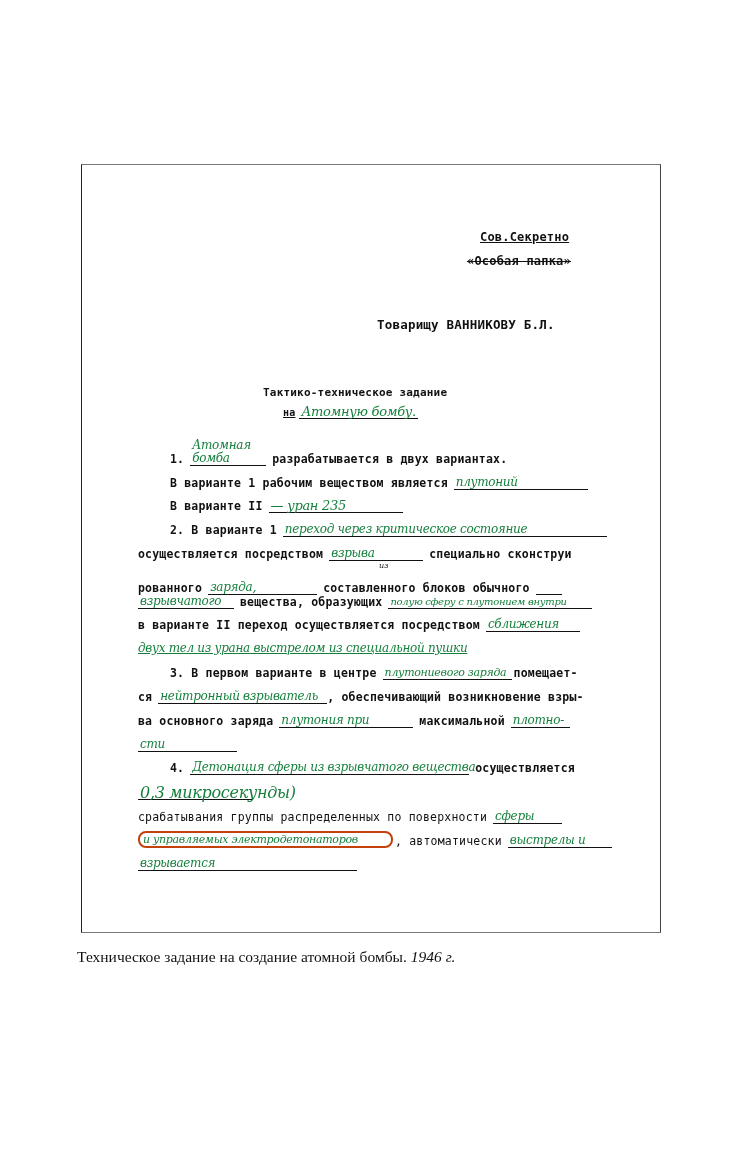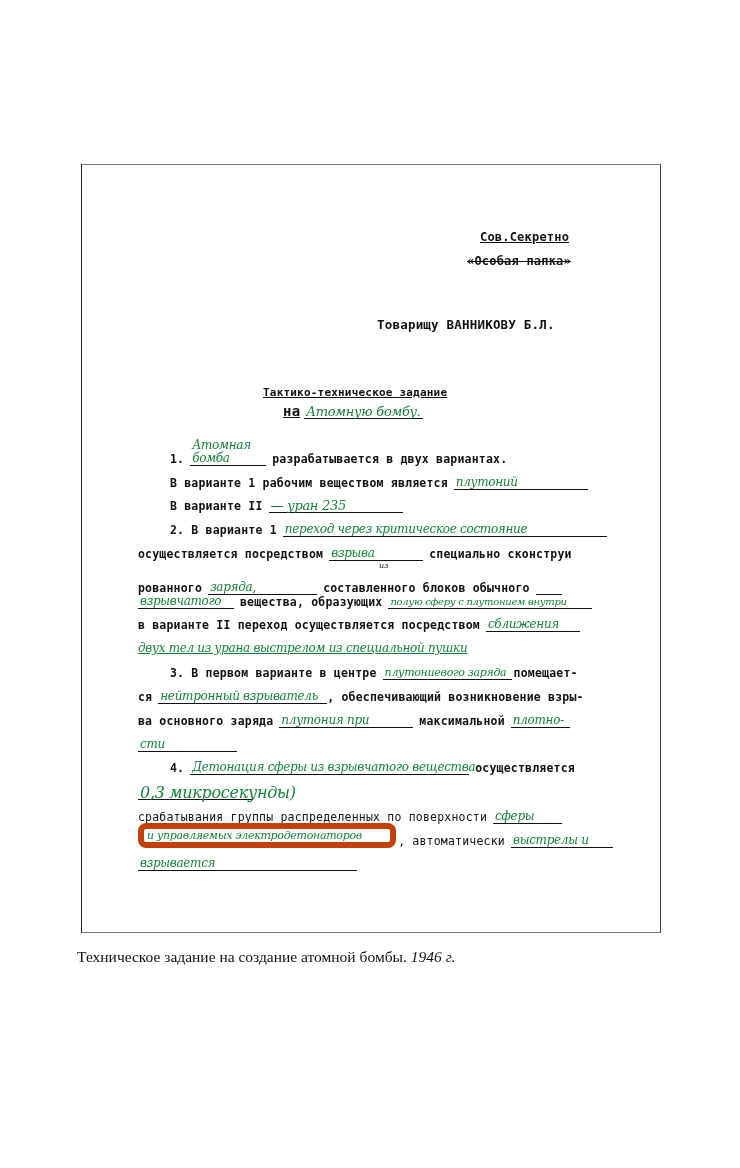--- a/index.html
+++ b/index.html
@@ -10,21 +10,21 @@
     border-right: 1.5px solid #444; border-bottom: 1px solid #777;
     box-sizing: border-box; background: #fff;
   }
   .tw { font-family: "DejaVu Sans Mono", "Liberation Mono", monospace; font-size: 11.5px; color: #111; font-weight: bold; letter-spacing: 0.2px; white-space: nowrap; }
   .hw { font-family: "DejaVu Serif", "Liberation Serif", serif; font-style: italic; font-size: 12px; color: #15803d; letter-spacing: -0.3px; }
   .fill { display: inline-block; border-bottom: 1.2px solid #111; line-height: 13px; padding: 0 2px; vertical-align: baseline; }
   .abs { position: absolute; }
   .stamp1 { left: 480px; top: 230px; text-decoration: underline; font-size: 12px; }
   .stamp2 { left: 467px; top: 254px; text-decoration: line-through; font-size: 12px; }
   .addressee { left: 377px; top: 317px; font-size: 12.5px; }
-  .title1 { left: 263px; top: 386px; text-decoration: underline; font-size: 11px; }
+  .title1 { left: 263px; top: 386px; font-size: 11px; }
   .title2 { left: 283px; top: 402px; }
   .line { position: absolute; left: 138px; width: 475px; height: 18px; display: flex; align-items: flex-end; gap: 6px; }
   .caption {
     position: absolute; left: 77px; top: 948px;
     font-family: "Liberation Serif", "DejaVu Serif", serif; font-size: 15.5px; color: #111; white-space: nowrap;
   }
   .caption .year { font-style: italic; }
   .sup { position: absolute; font-family: "DejaVu Serif", serif; font-style: italic; font-size: 8px; color: #222; }
 </style>
 </head>
@@ -32,21 +32,21 @@
 
 <div class="frame"></div>
 
 <div class="abs tw stamp1">Сов.Секретно</div>
 <div class="abs tw stamp2">«Особая папка»</div>
 
 <div class="abs tw addressee">Товарищу ВАННИКОВУ Б.Л.</div>
 
 <div class="abs tw title1">Тактико-техническое задание</div>
 <div class="abs title2">
-  <span class="tw" style="text-decoration:underline;font-size:14px">на</span>
+  <span class="tw" style="text-decoration:underline;font-size:10px">на</span>
   <span class="hw fill" style="font-size:13px">Атомную бомбу.</span>
 </div>
 
 <div class="line" style="top:448px;left:170px;width:440px">
   <span class="tw">1.</span>
   <span class="hw fill" style="width:72px">Атомная бомба</span>
   <span class="tw">разрабатывается в двух вариантах.</span>
 </div>
 <div class="line" style="top:472px;left:170px;width:440px">
   <span class="tw">В варианте 1 рабочим веществом является</span>
@@ -112,21 +112,21 @@
   <span class="tw">осуществляется</span>
 </div>
 <div class="line" style="top:782px">
   <span class="hw fill" style="width:110px;white-space:nowrap;font-size:16px">0,3 микросекунды)</span>
 </div>
 <div class="line" style="top:806px">
   <span class="tw" style="font-weight:normal">срабатывания группы распределенных по поверхности</span>
   <span class="hw fill" style="width:65px">сферы</span>
 </div>
 <div class="line" style="top:830px">
-  <span class="hw fill" style="width:245px;white-space:nowrap;font-size:11px;border:6px solid #c2410c;border-radius:8px 8px 8px 8px;padding:0 3px">и управляемых электродетонаторов</span>
+  <span class="hw fill" style="width:245px;white-space:nowrap;font-size:11px;border:2px solid #c2410c;border-radius:8px 8px 8px 8px;padding:0 3px">и управляемых электродетонаторов</span>
   <span class="tw" style="font-weight:normal;margin-left:-4px">, автоматически</span>
   <span class="hw fill" style="width:100px">выстрелы и</span>
 </div>
 <div class="line" style="top:853px">
   <span class="hw fill" style="width:215px">взрывается</span>
 </div>
 
 <div class="caption">
   <span>Техническое задание на создание атомной бомбы.</span>
   <span class="year">1946 г.</span>

